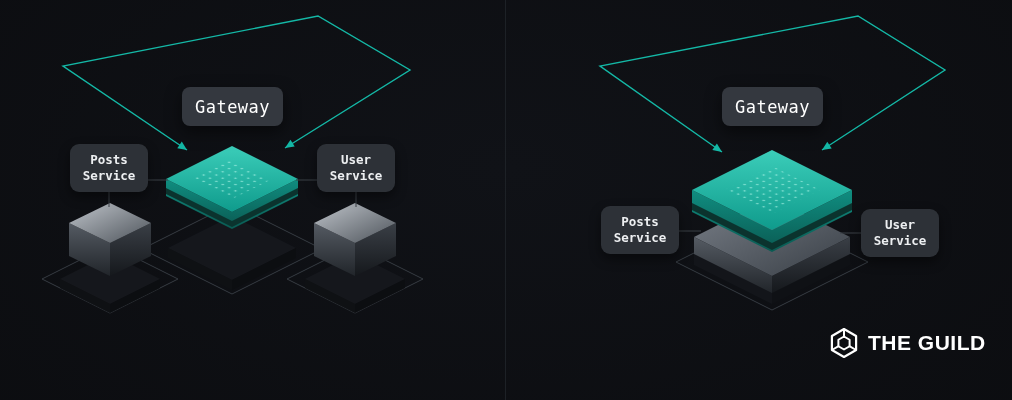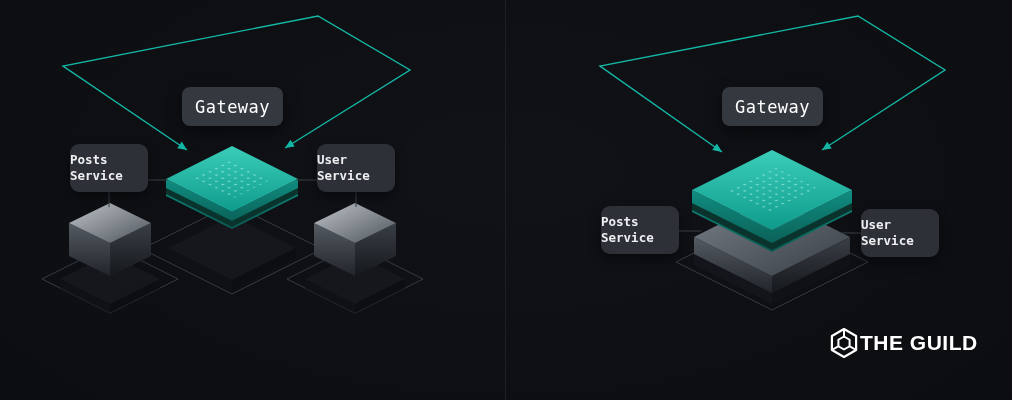--- a/index.html
+++ b/index.html
@@ -13,24 +13,24 @@
   .divider { position:absolute; left:505px; top:0; width:1px; height:400px; background:#1d2126; }
   .gateway-label {
     position:absolute; width:101px; height:39px;
     background:#34383f; color:#ffffff; font-weight:normal; font-size:17px;
     border-radius:8px; display:flex; align-items:center; justify-content:center;
     box-shadow:0 6px 16px rgba(0,0,0,.5); z-index:3; letter-spacing:.5px;
   }
   .svc-label {
     position:absolute; width:78px; height:48px;
     background:#2d3137; color:#edeff1; font-weight:bold; font-size:12.5px;
-    border-radius:9px; display:flex; flex-direction:column; align-items:flex-start; justify-content:center;
+    border-radius:9px; display:flex; flex-direction:column; align-items:center; justify-content:center;
     line-height:1.3; box-shadow:0 5px 12px rgba(0,0,0,.45); z-index:3;
   }
-  .logo { position:absolute; left:828px; top:327px; height:32px; display:flex; align-items:center; gap:0; z-index:3;text-align:right; }
+  .logo { position:absolute; left:828px; top:327px; height:32px; display:flex; align-items:center; gap:8px; z-index:3;text-align:right; }
   .logo-text {
     color:#ffffff; font-family:"Liberation Sans", sans-serif;
     font-weight:bold; font-size:21px; letter-spacing:.5px; white-space:nowrap;
   }
 </style>
 </head>
 <body>
 
 <div class="canvas">
 

